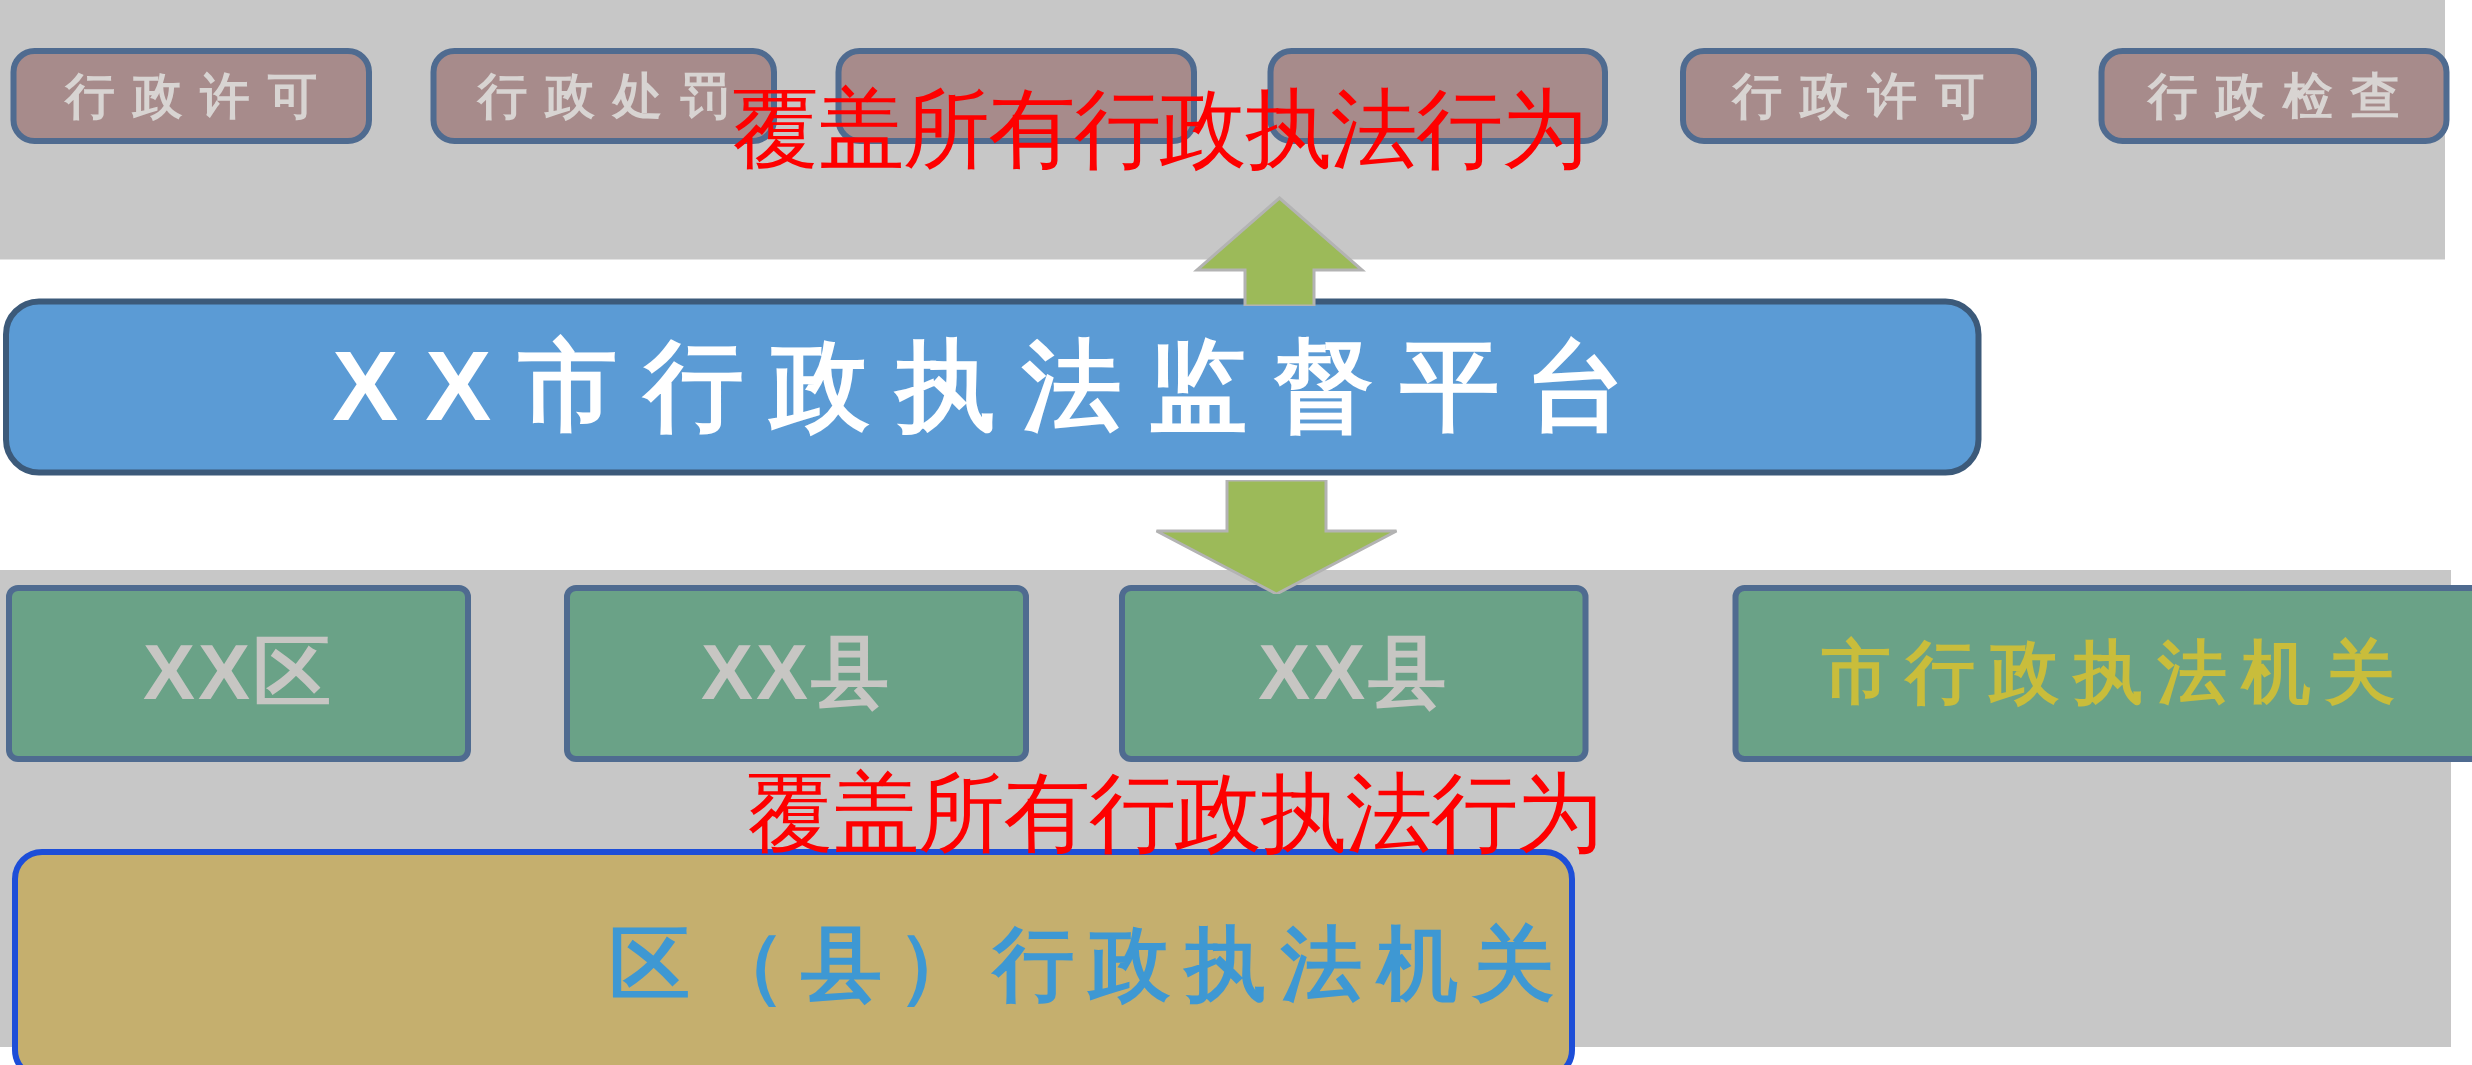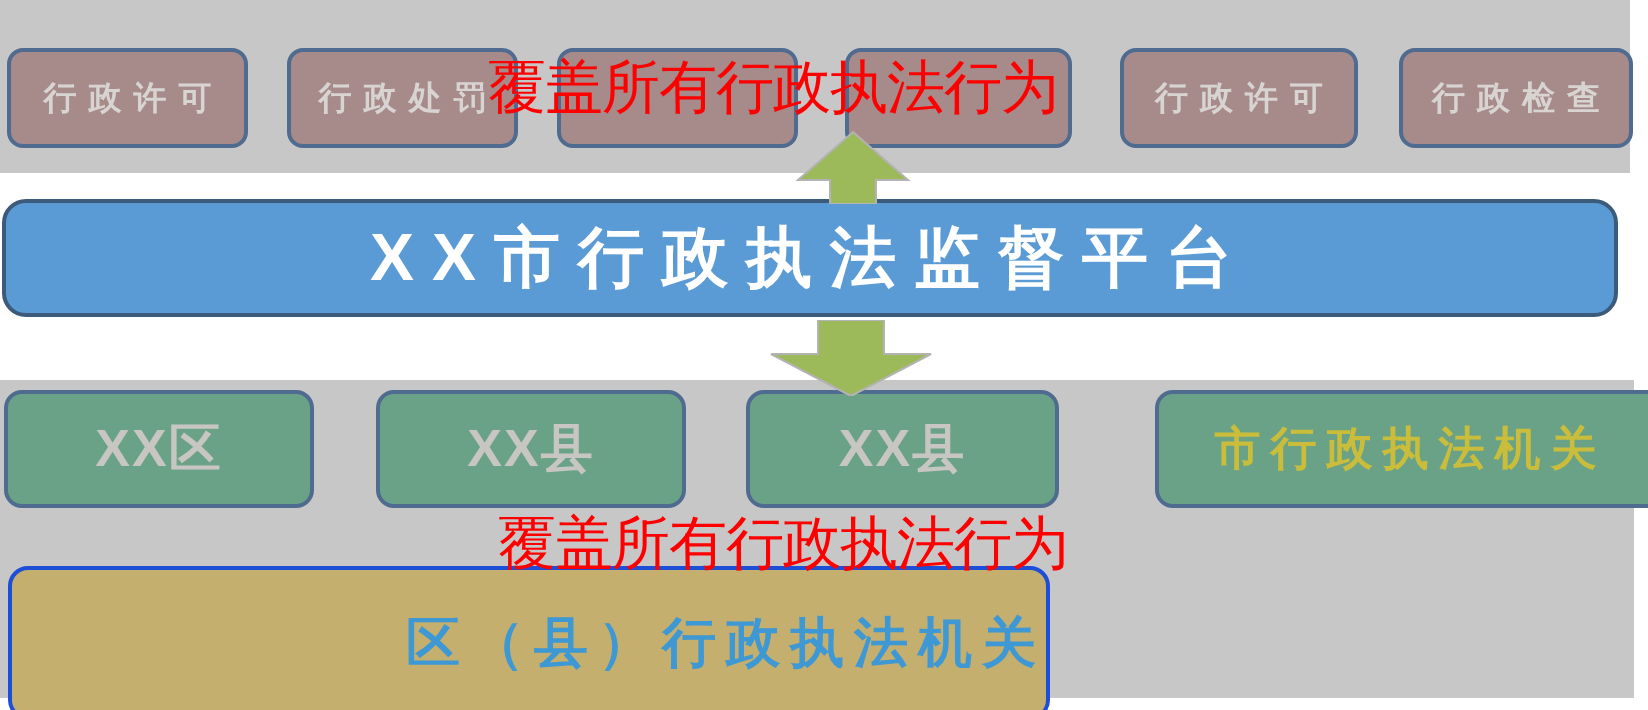--- a/index.html
+++ b/index.html
@@ -8,47 +8,47 @@
     font-family:"Liberation Sans","DejaVu Sans",sans-serif;
   }
   .band{position:absolute;background:#c7c7c7;}
   #band-top{left:0;top:0;width:1630px;height:173px;}
   #band-bottom{left:0;top:380px;width:1634px;height:318px;}
 
   .box{
     position:absolute;box-sizing:border-box;border:4px solid #4f6b90;border-radius:16px;
     display:flex;align-items:center;justify-content:center;white-space:nowrap;
   }
-  .rosy{background:#a78b8b;top:48px;height:100px;color:#d8d4d2;font-size:33px;letter-spacing:12px;font-weight:600;}
+  .rosy{background:#a78b8b;top:32px;height:64px;color:#d8d4d2;font-size:33px;letter-spacing:12px;font-weight:600;}
   .rosy span{text-indent:12px;}
   #tb1{left:7px;width:241px;}
   #tb2{left:287px;width:231px;}
   #tb3{left:557px;width:241px;}
   #tb4{left:845px;width:227px;}
   #tb5{left:1120px;width:238px;}
   #tb6{left:1399px;width:234px;font-family:Liberation Mono, monospace;}
 
   .caption{
     position:absolute;z-index:10;color:#fe0000;font-weight:400;font-size:58px;
     letter-spacing:-1px;white-space:nowrap;line-height:1.0;
   }
   #caption-top{left:488px;top:58px;}
   #caption-bottom{left:498px;top:514px;}
 
   #platform-bar{
-    position:absolute;left:2px;top:199px;width:1616px;height:118px;box-sizing:border-box;
+    position:absolute;left:2px;top:199px;width:1319px;height:118px;box-sizing:border-box;
     background:#5b9bd5;border:4px solid #3c5a7a;border-radius:24px;
     display:flex;align-items:center;justify-content:center;
     color:#ffffff;font-size:66px;font-weight:600;letter-spacing:18px;white-space:nowrap;z-index:2;
   }
   .arrow-svg{position:absolute;z-index:5;}
   #up-arrow{left:770px;top:128px;}
   #down-arrow{left:765px;top:320px;}
 
-  .green{background:#6aa287;top:390px;height:118px;border-radius:18px;color:#c7c6c3;font-size:52px;letter-spacing:2px;font-weight:600;}
+  .green{background:#6aa287;top:390px;height:118px;border-radius:8px;color:#c7c6c3;font-size:52px;letter-spacing:2px;font-weight:600;}
   #gb1{left:4px;width:310px;}
   #gb2{left:376px;width:310px;}
   #gb3{left:746px;width:313px;}
   #gb4{left:1122px;width:511px;color:#c9bd3b;font-size:46px;letter-spacing:10px;margin-left:33px;}
 
   #district-box{
     position:absolute;left:8px;top:566px;width:1042px;height:154px;box-sizing:border-box;
     background:#c5af6e;border:4px solid #1d4ed8;border-radius:20px;
     display:flex;align-items:center;justify-content:flex-end;
     color:#3e98d3;font-size:54px;font-weight:600;letter-spacing:10px;white-space:nowrap;z-index:1;

